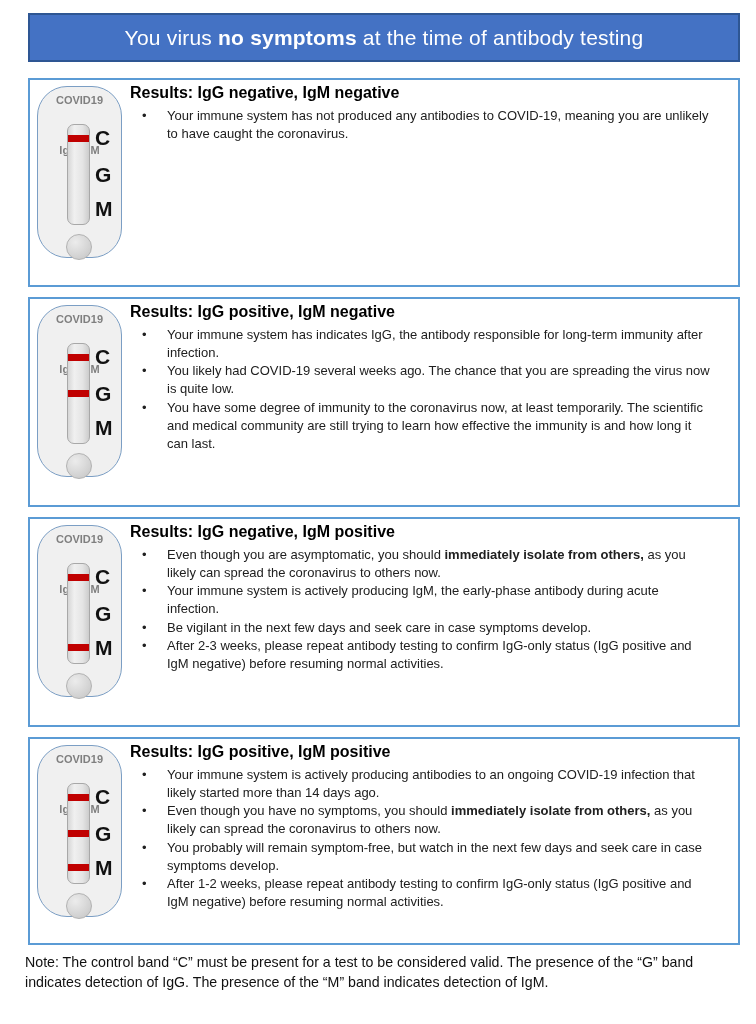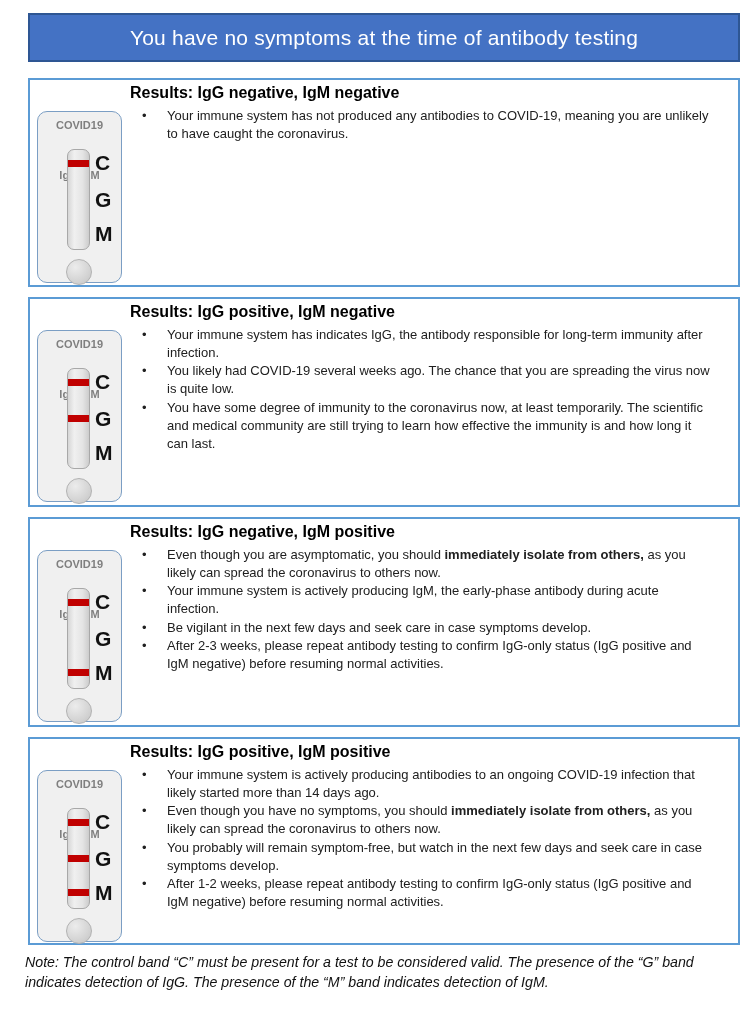--- a/index.html
+++ b/index.html
@@ -24,23 +24,23 @@
   .header-title{color:#ffffff;font-size:21px;letter-spacing:.2px;}
   .panel{
     position:absolute;left:28px;width:712px;box-sizing:border-box;
     background:#ffffff;border:2px solid var(--panel-border);
   }
   .panel-1{top:78px;height:209px;}
   .panel-2{top:297px;height:210px;}
   .panel-3{top:517px;height:210px;}
   .panel-4{top:737px;height:208px;}
   .cassette{
-    position:absolute;left:7px;top:31px;width:85px;height:172px;
+    position:absolute;left:7px;top:6px;width:85px;height:172px;
     background:var(--cassette-bg);border:1.5px solid var(--cassette-border);
-    border-radius:10px;box-sizing:border-box;
+    border-radius:30px;box-sizing:border-box;
   }
   .cassette-label{
     text-align:center;font-size:11px;font-weight:bold;color:#7f7f7f;line-height:14px;margin-top:36px;
   }
   .cassette-label.first{margin-top:6px;}
   .test-strip{
     position:absolute;left:29px;top:37px;width:23px;height:101px;
     background:linear-gradient(to right,#d6d6d6,#f0f0f0 30%,#e4e4e4 70%,#cccccc);
     border:1px solid #a8a8a8;border-radius:7px;box-sizing:border-box;overflow:hidden;
   }
@@ -61,30 +61,30 @@
     border:1px solid #b2b2b2;box-sizing:border-box;
   }
   .panel-text{position:absolute;left:100px;top:3px;width:580px;}
   .results-heading{font-size:16px;font-weight:bold;color:#000;margin:0 0 3px 0;line-height:1.3;}
   .bullet-list{margin:0;padding:0;list-style:none;}
   .bullet-item{
     position:relative;padding-left:37px;font-size:13px;line-height:1.4;color:#202020;
   }
   .bullet-item::before{content:"\2022";position:absolute;left:12px;}
   .note-text{
-    position:absolute;left:25px;top:953px;width:708px;font-size:14.2px;line-height:1.38;color:#111;font-style:italic;
+    position:absolute;left:25px;top:953px;width:708px;font-size:14.2px;line-height:1.38;color:#111;
   }
 </style>
 </head>
 <body>
 
 <div class="page">
 
   <div class="header-banner">
-    <div class="header-title"><span>You have </span><span style="font-weight: 400;">no symptoms</span><span> at the time of antibody testing</span></div>
+    <div class="header-title"><span>You virus </span><span style="font-weight: 700;">no symptoms</span><span> at the time of antibody testing</span></div>
   </div>
 
   <div>
     <div class="panel panel-1">
       <div class="cassette">
         <div class="cassette-label first">COVID19</div>
         <div class="cassette-label">IgG/IgM</div>
         <div class="test-strip">
             <div class="band band-C"></div>
           </div>

